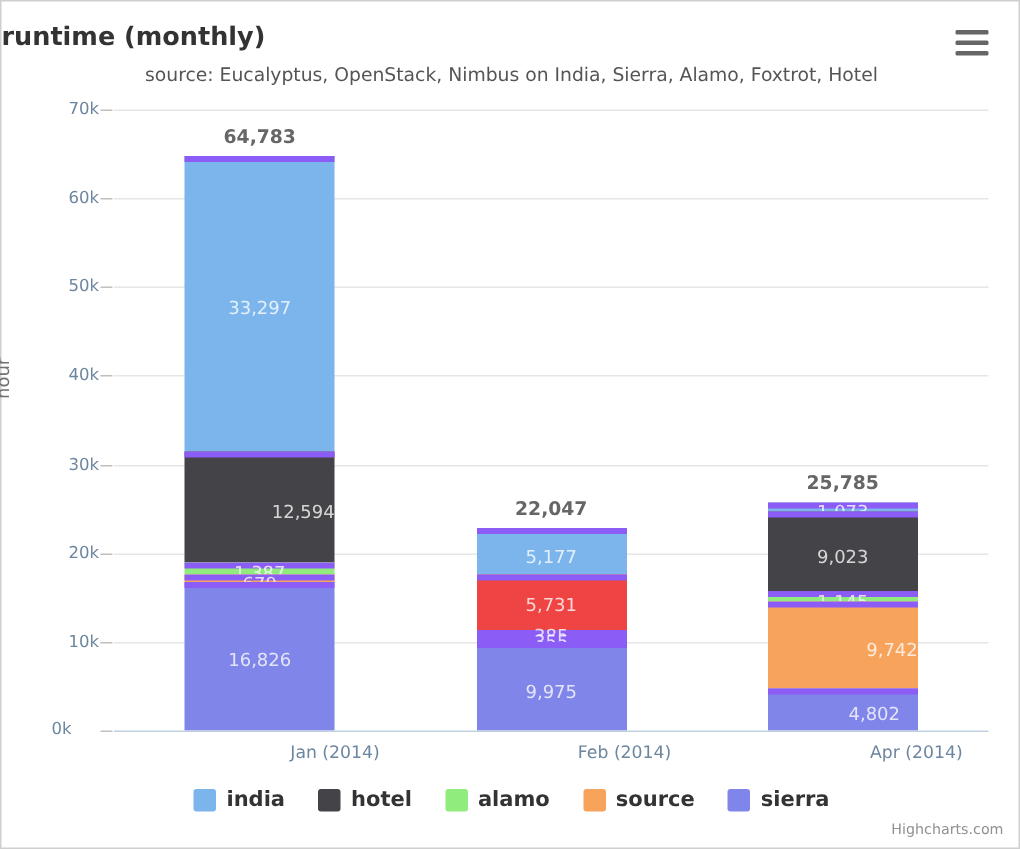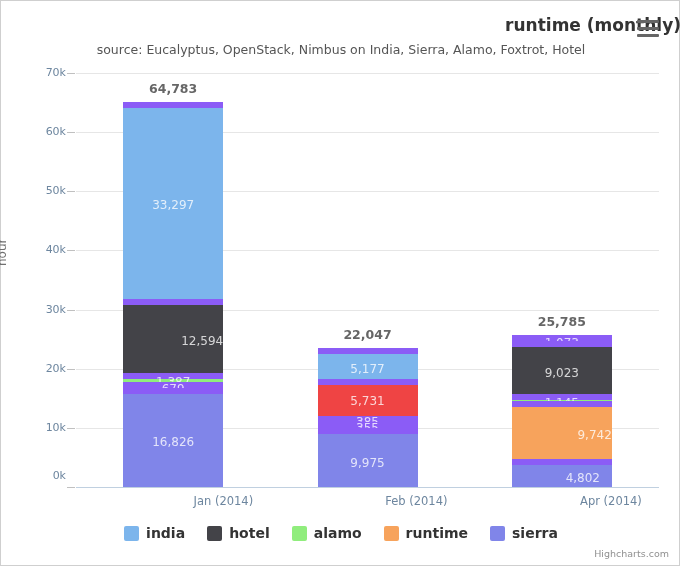--- a/index.html
+++ b/index.html
@@ -20,21 +20,21 @@
     box-sizing: border-box;
     border: 1px solid #cfcfcf;
     background: #ffffff;
   }
   
   #chart-title {
     position: absolute;
     top: 14px;
     left: 0;
     width: 680px;
-    text-align: right;
+    text-align: left;
     font-size: 17px;
     font-weight: bold;
     color: #333333;
     letter-spacing: 0px;
   }
   #chart-subtitle {
     position: absolute;
     top: 41px;
     left: 0;
     width: 680px;
@@ -114,21 +114,21 @@
   
   .column-group {
     position: absolute;
     bottom: 0;
     width: 100px;
   }
   .segment {
     position: relative;
     width: 100%;
     box-sizing: border-box;
-    border-top: 6px solid #8b5cf6;
+    border-top: 4px solid #8b5cf6;
   }
   .segment:last-child { border-top: 1px solid #ffffff; }
   .seg-label {
     position: absolute;
     left: 0;
     width: 100%;
     text-align: center;
     font-size: 12px;
     color: #ffffff;
     opacity: 0.78;
@@ -199,21 +199,21 @@
 
   <div id="export-menu">
     <span class="bar"></span>
     <span class="bar"></span>
     <span class="bar"></span>
   </div>
 
   <div id="y-axis-title">hour</div>
 
   <div id="ticks-layer">
-      <div class="y-tick-label" style="top: 468px;">0k</div>
+      <div class="y-tick-label" style="top: 478px; text-align: center;">0k</div>
       <div class="y-tick-mark" style="top: 486px;"></div>
       <div class="y-tick-label" style="top: 419.857px;">10k</div>
       <div class="y-tick-mark" style="top: 426.857px;"></div>
       <div class="y-tick-label" style="top: 360.714px;">20k</div>
       <div class="y-tick-mark" style="top: 367.714px;"></div>
       <div class="y-tick-label" style="top: 301.571px;">30k</div>
       <div class="y-tick-mark" style="top: 308.571px;"></div>
       <div class="y-tick-label" style="top: 242.429px;">40k</div>
       <div class="y-tick-mark" style="top: 249.429px;"></div>
       <div class="y-tick-label" style="top: 183.286px;">50k</div>
@@ -305,21 +305,21 @@
       <div class="legend-item">
         <span class="legend-swatch" style="background: rgb(67, 67, 72);"></span>
         <span class="legend-label">hotel</span>
       </div>
       <div class="legend-item">
         <span class="legend-swatch" style="background: rgb(144, 237, 125);"></span>
         <span class="legend-label">alamo</span>
       </div>
       <div class="legend-item">
         <span class="legend-swatch" style="background: rgb(247, 163, 92);"></span>
-        <span class="legend-label">runtime</span>
+        <span class="legend-label">source</span>
       </div>
       <div class="legend-item">
         <span class="legend-swatch" style="background: rgb(128, 133, 233);"></span>
         <span class="legend-label">sierra</span>
       </div>
     </div>
 
   <div id="credits">Highcharts.com</div>
 </div>
 

